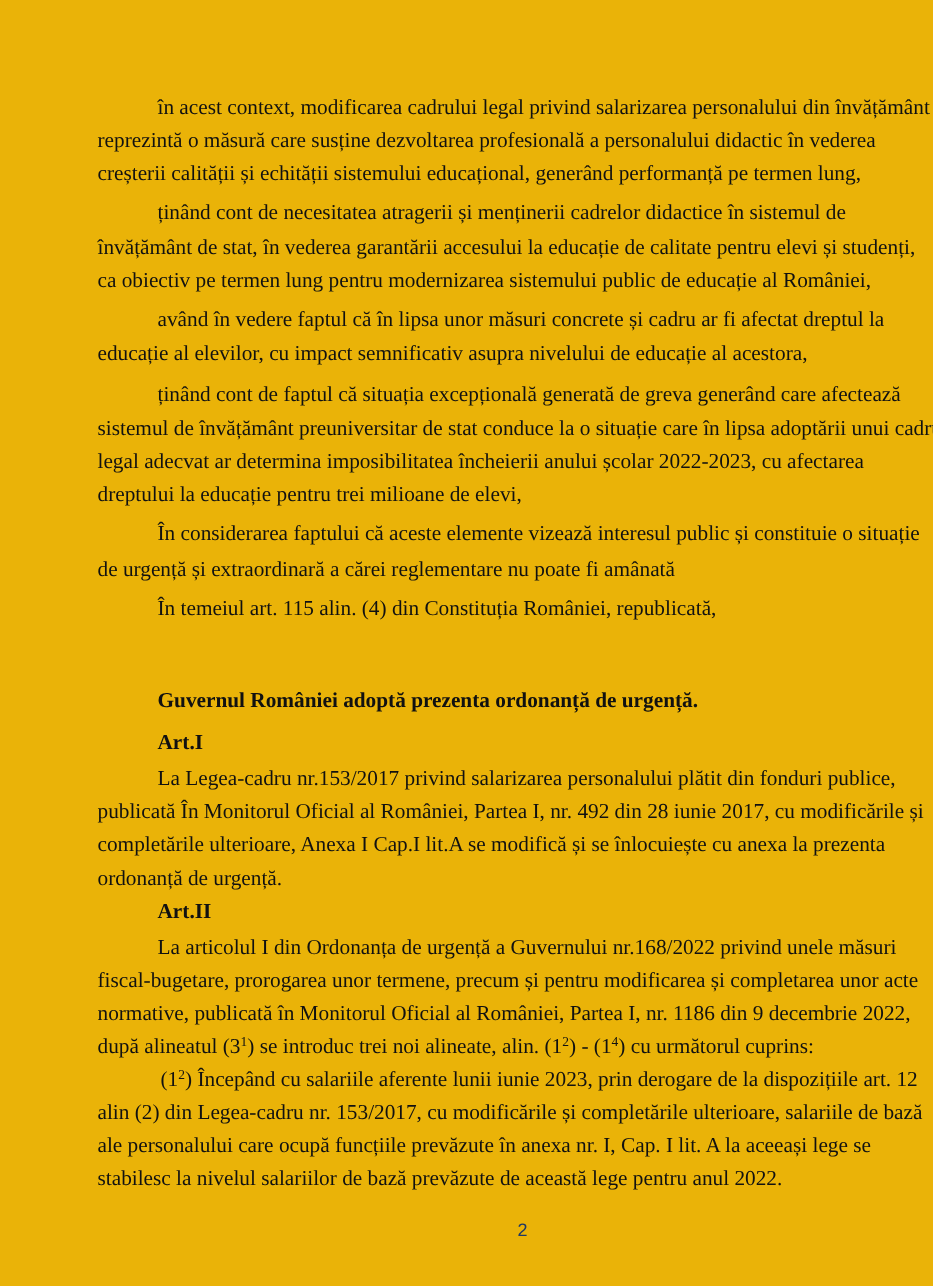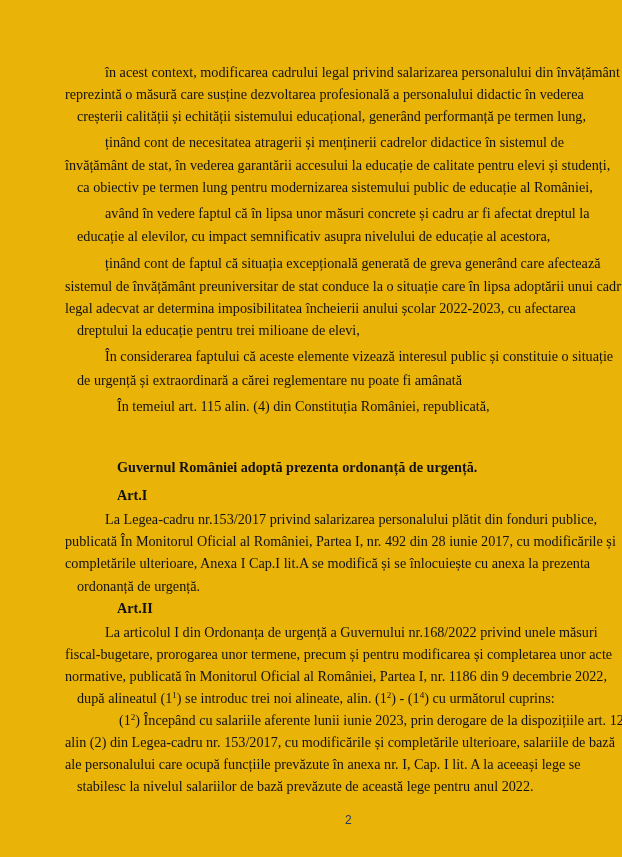--- a/index.html
+++ b/index.html
@@ -27,21 +27,21 @@
       left: 65px;
       width: 491px;
       font-size: 14.2px;
       line-height: 18px;
       white-space: nowrap;
       text-align: justify;
       text-align-last: justify;
       transform: translateY(-9px);
     }
     .line.indent { left: 105px; width: 451px; }
-    .line.last { text-align-last: left; margin-left: 12px; }
+    .line.last { text-align-last: left; }
     .line.bold { font-weight: bold; }
     .line.alin { left: 107px; width: 449px; }
     sup { font-size: 9px; line-height: 0; vertical-align: 5px; }
     .page-number {
       position: absolute;
       left: 345px;
       top: 813px;
       font-family: "Liberation Sans", "DejaVu Sans", sans-serif;
       font-size: 12px;
       color: #1f3864;
@@ -79,21 +79,21 @@
   <div class="line indent" style="top:519px">La Legea-cadru nr.153/2017 privind salarizarea personalului plătit din fonduri publice,</div>
   <div class="line" style="top:541px">publicată În Monitorul Oficial al României, Partea I, nr. 492 din 28 iunie 2017, cu modificările și</div>
   <div class="line" style="top:563px">completările ulterioare, Anexa I Cap.I lit.A se modifică și se înlocuiește cu anexa la prezenta</div>
   <div class="line last" style="top:586px">ordonanță de urgență.</div>
 
   <div class="line indent last bold" style="top:608px">Art.II</div>
   <div class="line indent" style="top:632px">La articolul I din Ordonanța de urgență a Guvernului nr.168/2022 privind unele măsuri</div>
   <div class="line" style="top:654px">fiscal-bugetare, prorogarea unor termene, precum și pentru modificarea și completarea unor acte</div>
   <div class="line" style="top:676px">normative, publicată în Monitorul Oficial al României, Partea I, nr. 1186 din 9 decembrie 2022,</div>
   <div class="line last" style="top:698px">
-    <span>după alineatul (1</span><sup>1</sup><span>) se introduc trei noi alineate, alin. (1</span><sup>2</sup><span>) - (1</span><sup>4</sup><span>) cu următorul cuprins:</span>
+    <span>după alineatul (3</span><sup>1</sup><span>) se introduc trei noi alineate, alin. (1</span><sup>2</sup><span>) - (1</span><sup>4</sup><span>) cu următorul cuprins:</span>
   </div>
 
   <div class="line alin last" style="top:720px">
     <span><span>(1</span><sup>2</sup><span>)</span></span><span> Începând cu salariile aferente lunii iunie 2023, prin derogare de la dispozițiile art. 12</span>
   </div>
   <div class="line" style="top:742px">alin (2) din Legea-cadru nr. 153/2017, cu modificările și completările ulterioare, salariile de bază</div>
   <div class="line" style="top:764px">ale personalului care ocupă funcțiile prevăzute în anexa nr. I, Cap. I lit. A la aceeași lege se</div>
   <div class="line last" style="top:786px">stabilesc la nivelul salariilor de bază prevăzute de această lege pentru anul 2022.</div>
 
   <div class="page-number">2</div>

